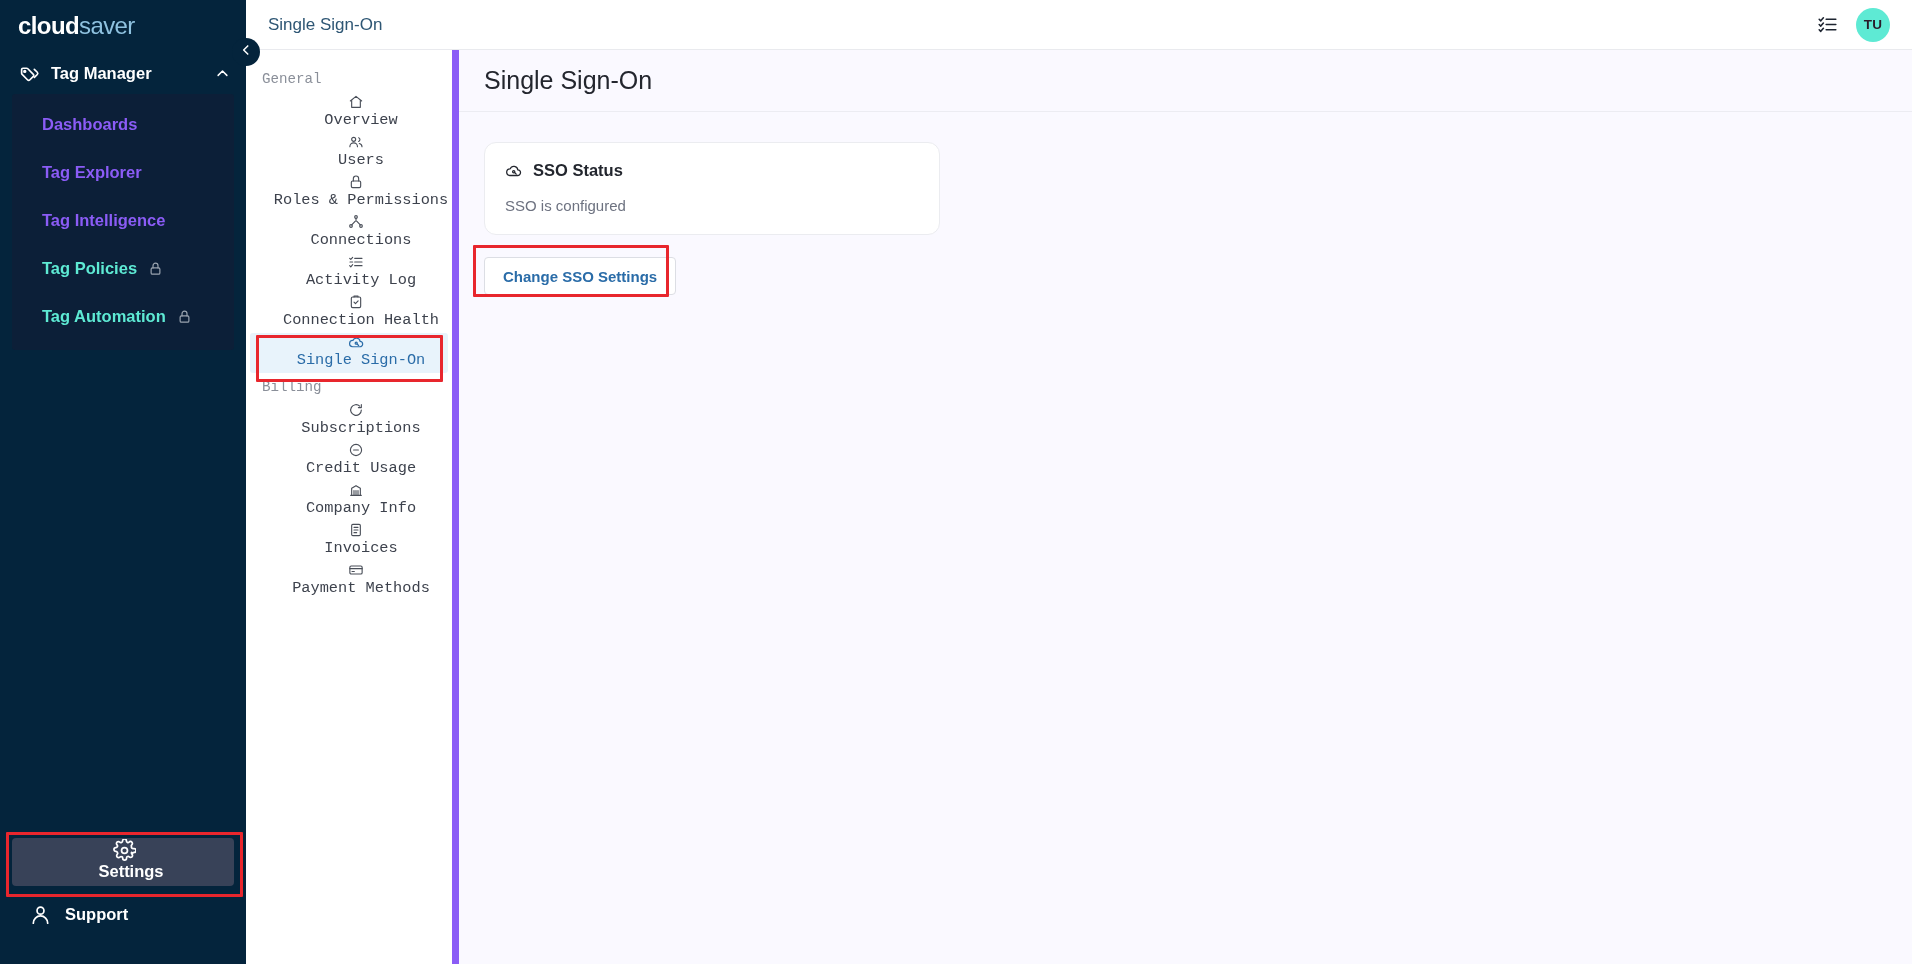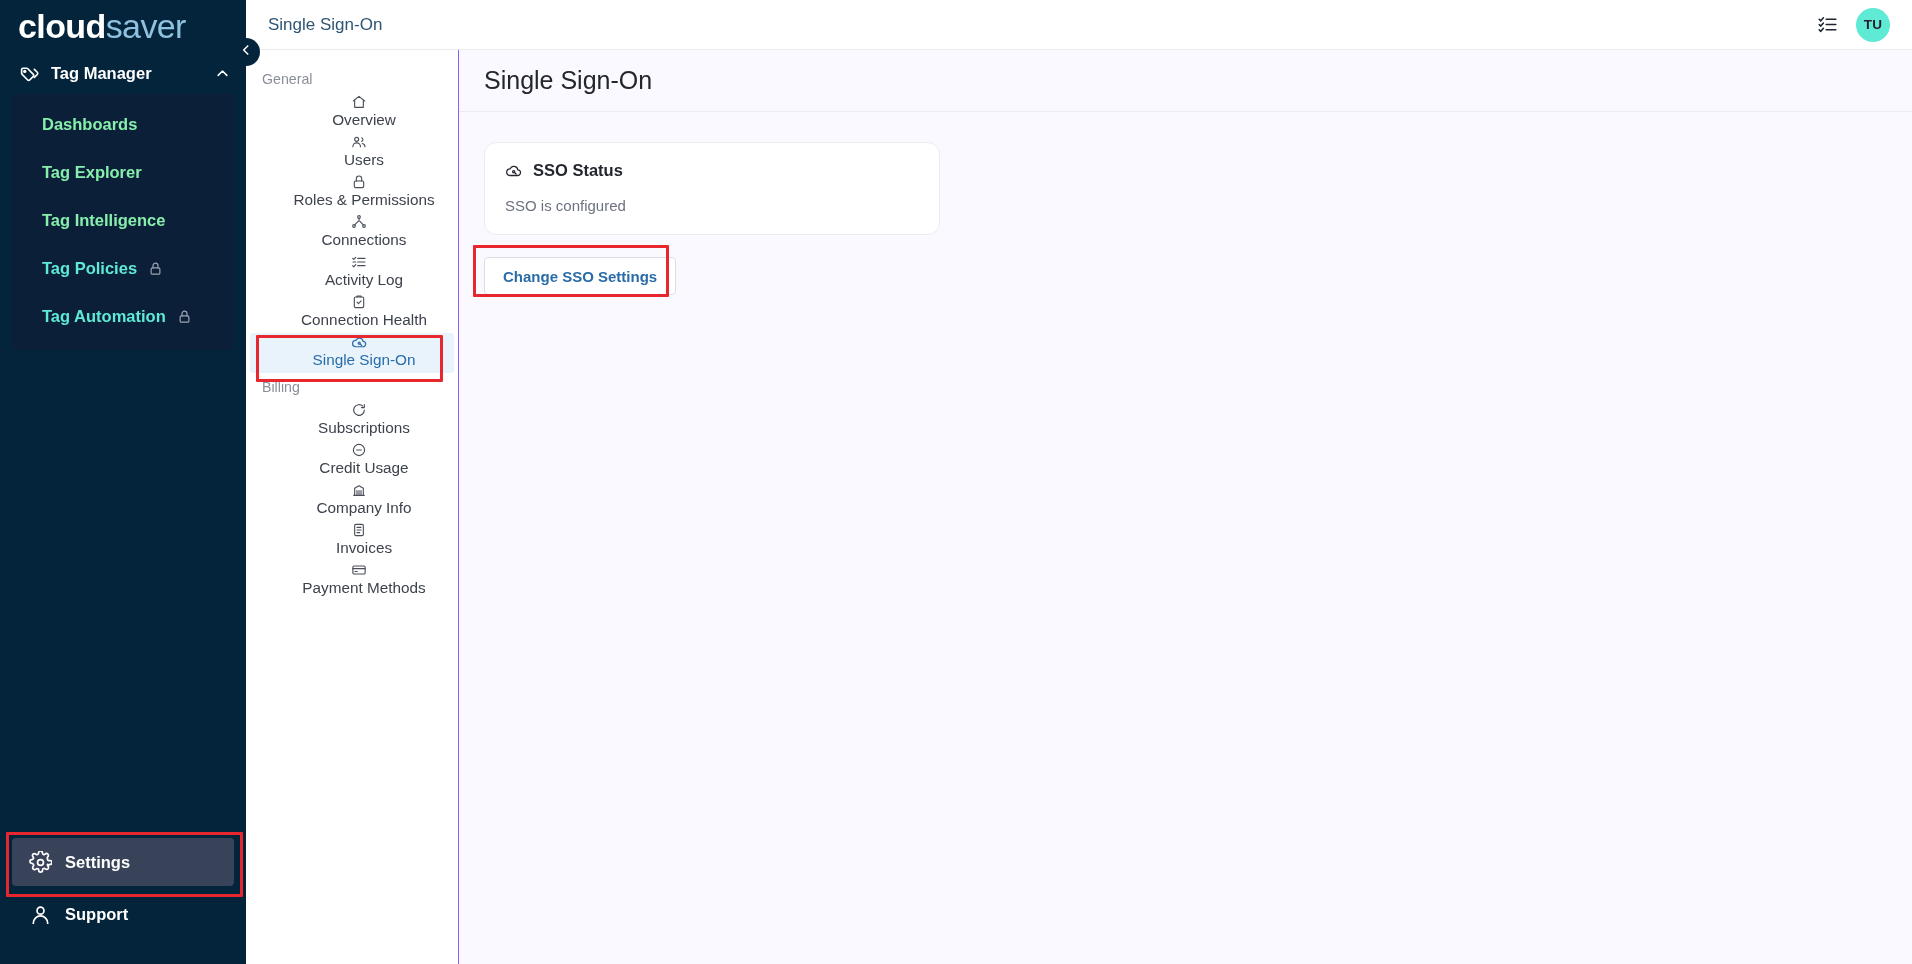--- a/index.html
+++ b/index.html
@@ -31,21 +31,21 @@
     z-index: 5;
   }
 
   .logo-wrap {
     height: 52px;
     display: flex;
     align-items: center;
     padding-left: 18px;
   }
   .logo {
-    font-size: 34px;
+    font-size: 24px;
     font-weight: bold;
     letter-spacing: -0.6px;
     line-height: 1;
   }
   .logo .lc { color: #ffffff; }
   .logo .ls { color: #8fc2e0; font-weight: normal; }
 
   .section-head {
     display: flex;
     align-items: center;
@@ -74,21 +74,21 @@
     margin: 0 12px 0 12px;
     border-radius: 3px;
   }
 
   .sub-item {
     display: flex;
     align-items: center;
     height: 48px;
     padding-left: 30px;
     padding-right: 16px;
-    color: #86efac;
+    color: #8b5cf6;
     font-size: 16.5px;
     font-weight: bold;
     cursor: pointer;
     white-space: nowrap;
   }
   .sub-item.locked {
     color: #5eead4;
     cursor: default;
   }
   .sub-item .lock {
@@ -107,21 +107,21 @@
     align-items: center;
     height: 48px;
     padding-left: 16px;
     border-radius: 4px;
     color: #ffffff;
     font-size: 16.5px;
     font-weight: bold;
     cursor: pointer;
     margin-bottom: 4px;
   }
-  .bottom-item.active { background: #384258; }
+  .bottom-item.active { background: #384258; flex-direction: column; }
   .bottom-item .bi-icon {
     width: 24px; height: 24px;
     display: flex; align-items: center; justify-content: center;
     margin-right: 13px;
     flex: 0 0 auto;
   }
 
   
   .collapse-btn {
     position: absolute;
@@ -184,23 +184,24 @@
     flex: 1;
     display: flex;
     min-height: 0;
   }
 
   
   .subnav {
     width: 213px;
     min-width: 213px;
     background: #ffffff;
-    border-right: 1px solid #8b5cf6;
+    border-right: 7px solid #8b5cf6;
     padding-top: 15px;
     overflow-y: auto;
+    font-family: Liberation Mono, monospace;
   }
   .subnav-group {
     color: #8a8f99;
     font-size: 14.2px;
     padding: 6px 0 6px 16px;
   }
   .subnav-item {
     display: flex;
     align-items: center;
     height: 40px;

